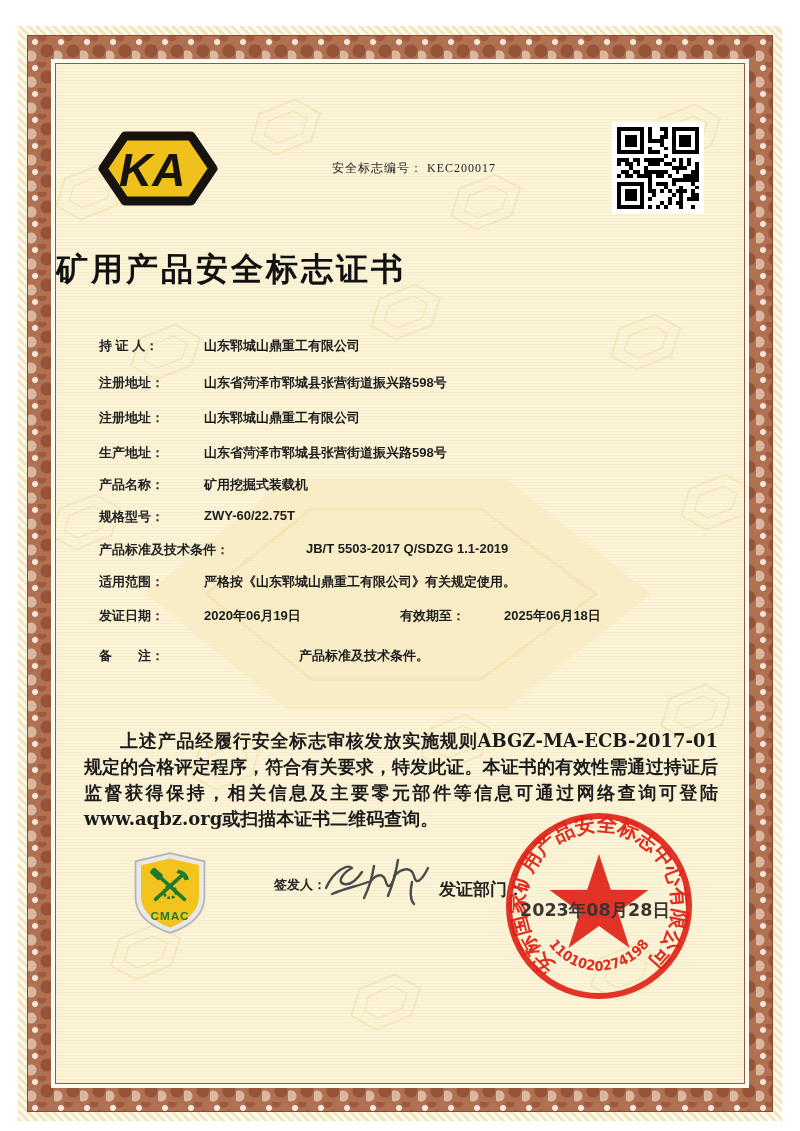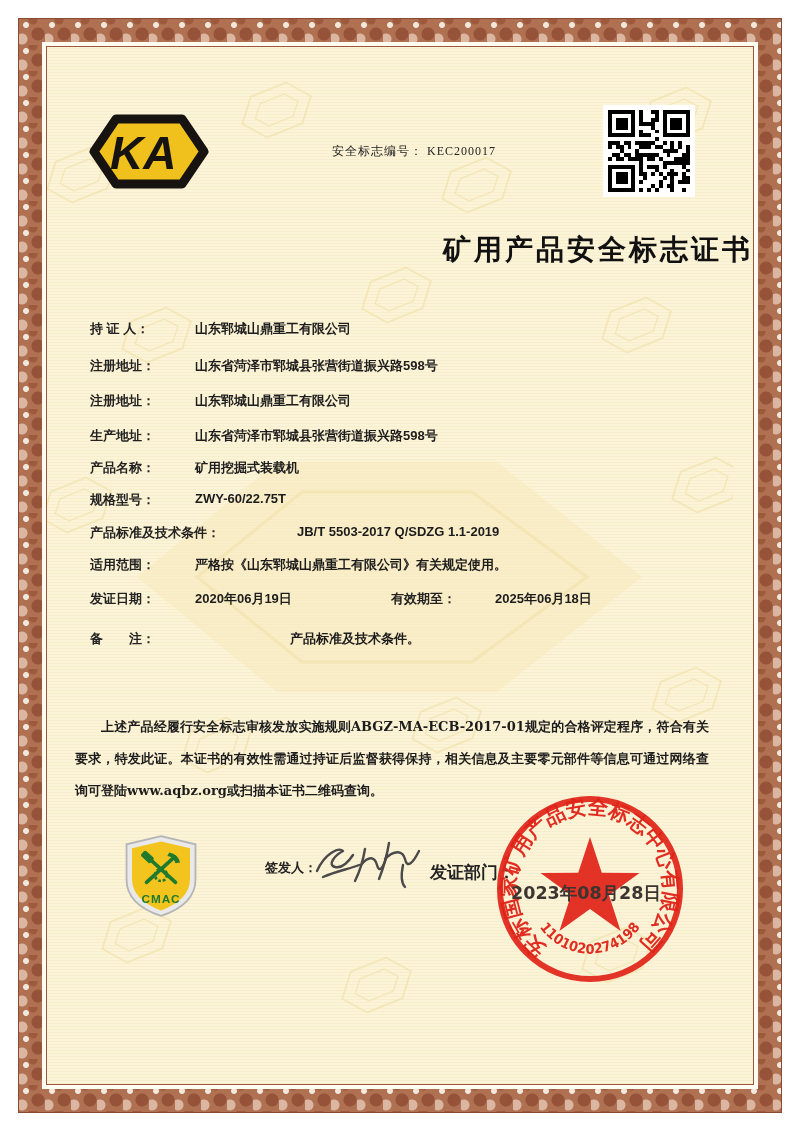--- a/index.html
+++ b/index.html
@@ -2,24 +2,24 @@
 <html><head>
 <meta charset="utf-8">
 <style>
   * { margin:0; padding:0; box-sizing:border-box; }
   html,body { background:#ffffff; }
   body { font-family:"Liberation Sans", sans-serif; }
 
   .page { position:relative; width:800px; height:1131px; background:#ffffff; padding:18px; }
 
   
-  .f1 { height:100%; padding:0;
+  .f1 { height:100%; padding:9px;
         background:
           repeating-linear-gradient(45deg, #f3e6bd 0 3px, #fdfaef 3px 6px),
-          #f6ebc6; }
+          #f6ebc6; margin-top: 8px; }
   .f2 { height:100%; padding:23px; border:1px solid #8a4a30;
         background-color:#b07052;
         background-image:
           radial-gradient(circle at 7px 6px,  rgba(255,252,244,.85) 2.5px, rgba(255,252,244,0) 3.5px),
           radial-gradient(circle at 19px 15px, rgba(122,53,32,.50) 6px,  rgba(122,53,32,0) 7px),
           radial-gradient(circle at 3px 20px,  rgba(255,240,226,.55) 5px, rgba(255,240,226,0) 6px),
           radial-gradient(circle at 14px 1px,  rgba(145,75,50,.6) 4px,   rgba(145,75,50,0) 5px);
         background-size:26px 26px; }
   .f3 { height:100%; padding:4px; background:#fffdf2; }
   .inner { position:relative; height:100%; border:1px solid #9c563c; background:#fcf4d8; overflow:hidden;
@@ -28,33 +28,33 @@
   .abs { position:absolute; }
   .wm-layer { position:absolute; inset:0; pointer-events:none; }
 
   
   .ka-badge { left:41px; top:66px; width:122px; height:77px; }
   .cert-line { left:0; right:0; top:96px; text-align:center; transform:translateX(14px);
                font-family:"Liberation Serif", serif; font-size:12px; color:#222; letter-spacing:1px; }
   .cert-line .num { font-family:"Liberation Serif", serif; }
   .qr-box { left:556px; top:58px; width:92px; height:92px; background:#ffffff; padding:5px; }
 
-  .doc-title { left:0; right:0; top:184px; text-align:right; font-size:28px; font-weight:900;
+  .doc-title { left:0; right:0; top:184px; text-align:left; font-size:32px; font-weight:900;
                color:#111; letter-spacing:3px; font-family:"DejaVu Sans", sans-serif; }
 
   
   .row { left:0; right:0; height:22px; font-size:13px; color:#1c1c1c; }
   .row .lbl { position:absolute; left:43px; font-weight:700; color:#222; white-space:pre; }
   .row .val { position:absolute; left:148px; font-weight:700; white-space:pre; }
   .row .val2 { position:absolute; left:250px; font-weight:700; white-space:pre; }
   .row .lbl3 { position:absolute; left:344px; font-weight:700; color:#222; white-space:pre; }
   .row .val3 { position:absolute; left:448px; font-weight:700; white-space:pre; }
   .row .valr { position:absolute; left:243px; font-weight:700; white-space:pre; }
 
-  .para { left:28px; top:664px; width:634px; font-size:13px; line-height:32px; font-weight:700;
+  .para { left:28px; top:664px; width:634px; font-size:18px; line-height:26px; font-weight:700;
           color:#1c1c1c; text-align:justify; text-indent:2em; font-family:"DejaVu Serif", serif; }
 
   
   .cmac { left:75px; top:785px; width:78px; height:88px; }
   .signer { left:218px; top:812px; font-size:13px; font-weight:700; color:#222; }
   .sig { left:262px; top:778px; width:116px; height:76px; }
   .issuer { left:383px; top:814px; font-size:17px; font-weight:700; color:#222; }
   .seal { left:445px; top:744px; width:196px; height:196px; }
 </style>
 </head>

